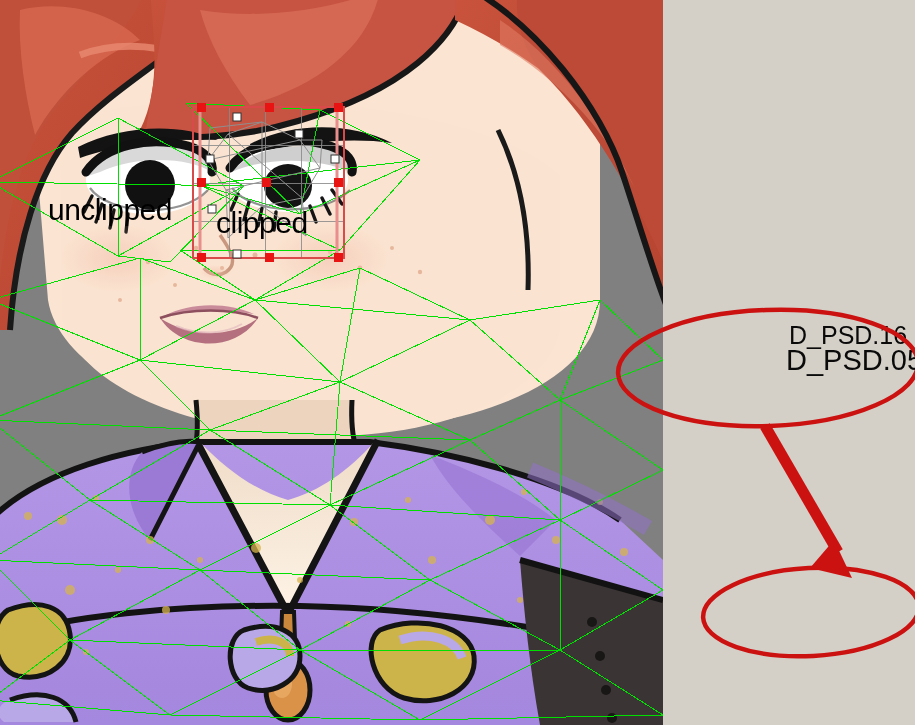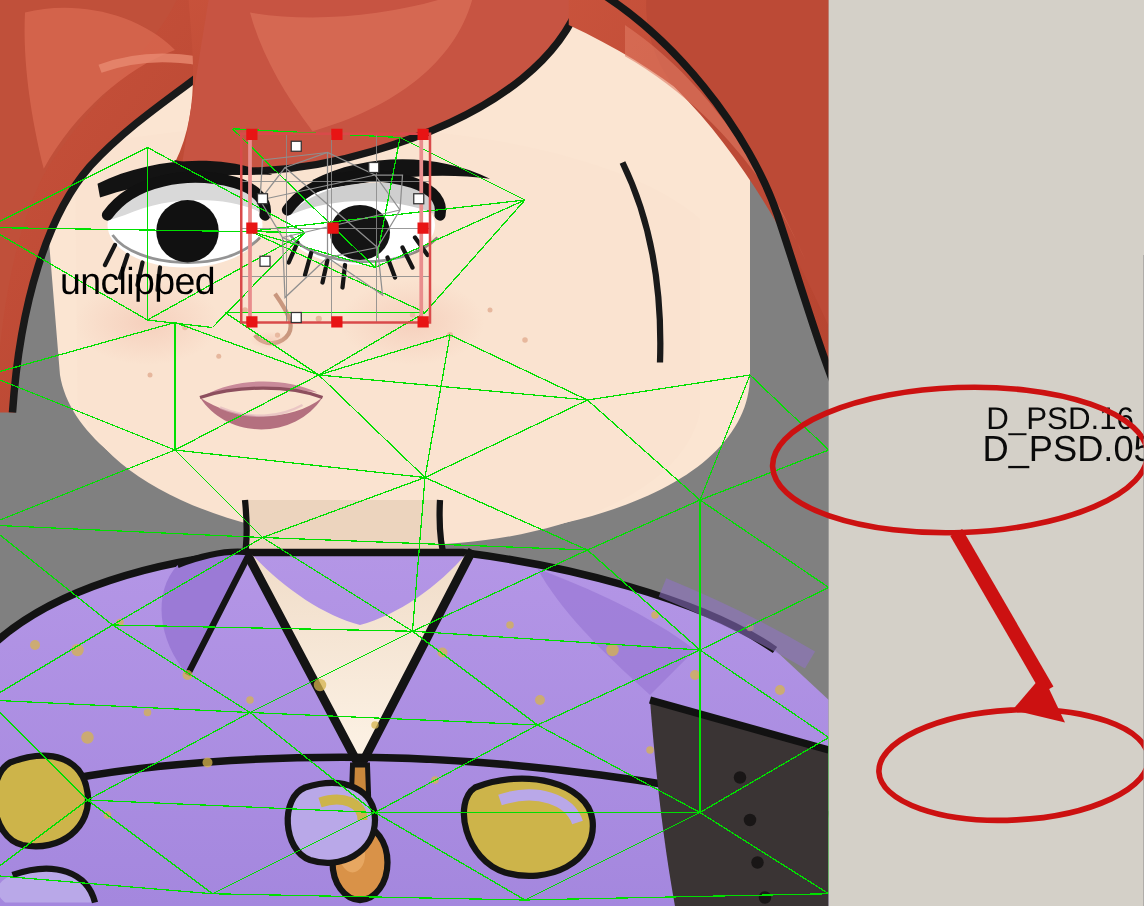--- a/index.html
+++ b/index.html
@@ -11,21 +11,21 @@
   #root{position:absolute;inset:0;}
 
   
   .canvas{position:absolute;left:0;top:0;width:663px;height:725px;background:#808080;overflow:hidden;}
   .art{position:absolute;left:0;top:0;width:663px;height:725px;}
   .mesh{position:absolute;left:0;top:0;width:663px;height:725px;pointer-events:none;}
   .label-unclipped,.label-clipped{
     position:absolute;color:#000;font-family:"Liberation Sans",sans-serif;
     font-size:30px;font-weight:400;letter-spacing:-0.5px;white-space:nowrap;
   }
-  .label-unclipped{left:48px;top:209px;}
+  .label-unclipped{left:48px;top:193px;}
   .label-clipped{left:216px;top:206px;}
 
   
   .rightpanel{position:absolute;left:663px;top:0;width:252px;height:725px;background:#d4d0c8;}
   .panel-edge{position:absolute;left:663px;top:0;width:8px;height:725px;background:#a8a8a8;border-right:1px solid #6e6e6e;}
 
   
   .ann-text{position:absolute;color:#0a0a0a;font-family:"Liberation Sans",sans-serif;font-weight:400;white-space:nowrap;}
   .ann-psd16{left:789px;top:321px;font-size:25px;}
   .ann-psd05{left:786px;top:344px;font-size:29px;}
@@ -271,20 +271,21 @@
         <rect x="233" y="113" width="8" height="8"></rect>
         <rect x="295" y="130" width="8" height="8"></rect>
         <rect x="206" y="155" width="8" height="8"></rect>
         <rect x="331" y="155" width="8" height="8"></rect>
         <rect x="208" y="205" width="8" height="8"></rect>
         <rect x="233" y="250" width="8" height="8"></rect>
       </g>
     </svg>
 
     <div class="label-unclipped">unclipped</div>
+    <div class="label-clipped">clipped</div>
   </div>
 
   <div class="panel-edge"></div>
   <div class="rightpanel">
 
     
 
     
     
 

